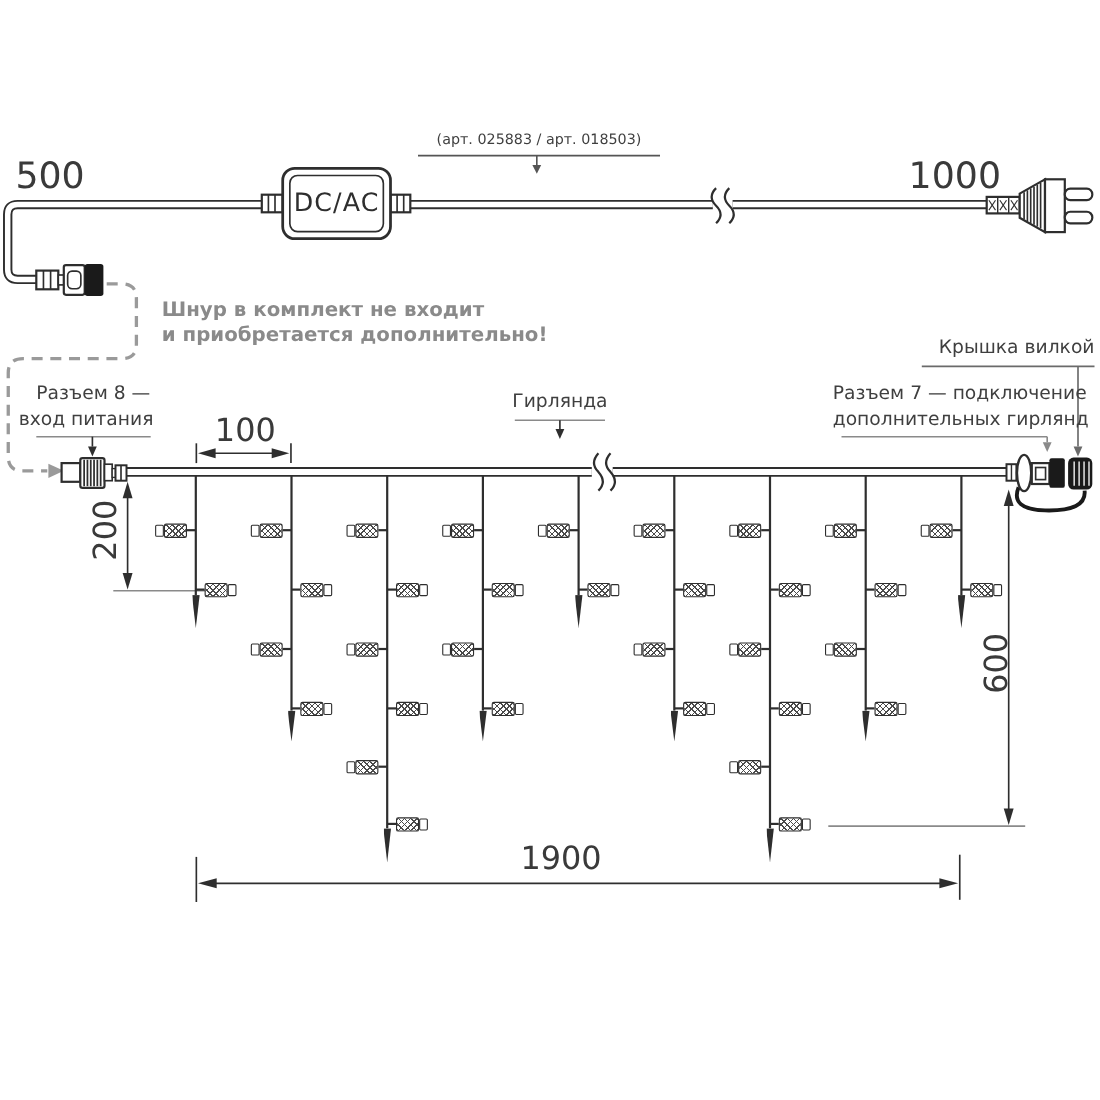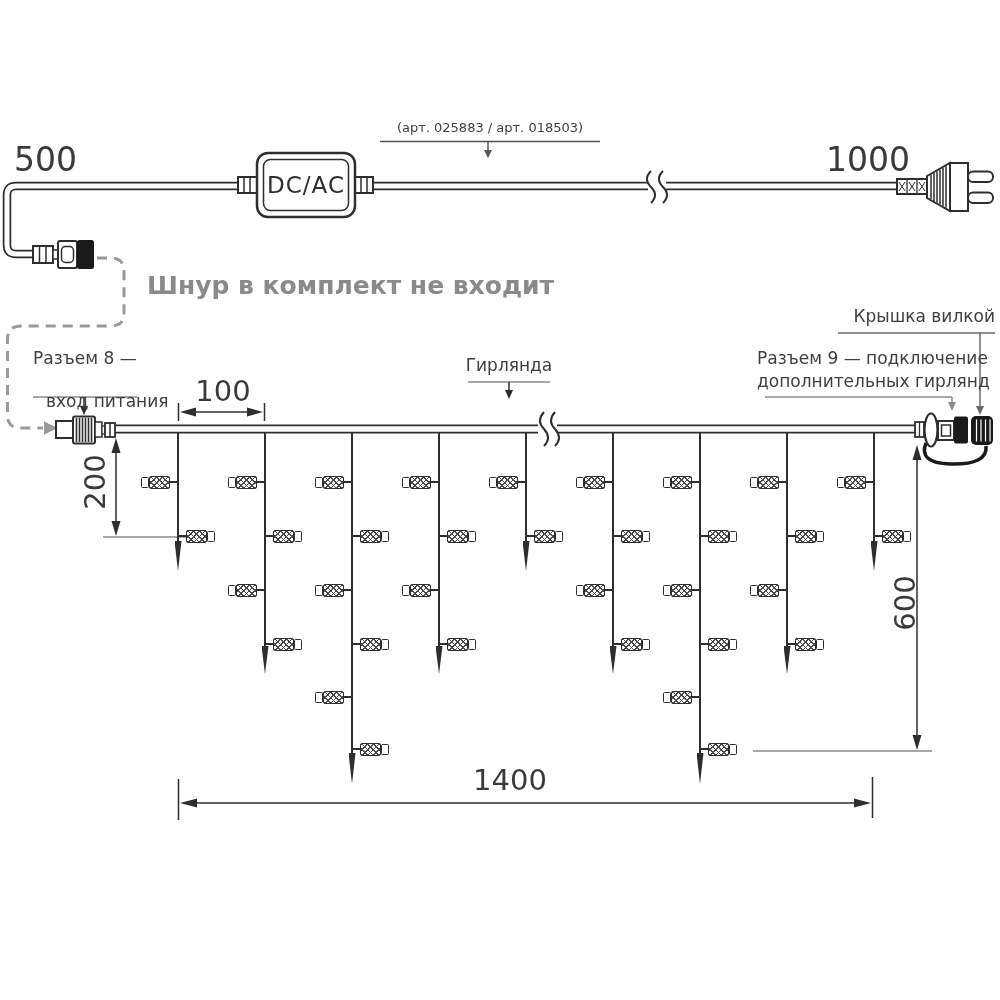--- a/index.html
+++ b/index.html
@@ -9,21 +9,21 @@
     font-family:"DejaVu Sans", sans-serif; overflow:hidden;
   }
   #linework { position:absolute; left:0; top:0; }
   #garland-layer { position:absolute; left:0; top:0; width:1000px; height:1000px; }
 
   .t { position:absolute; color:#3f3f3f; white-space:nowrap; }
   .dim { font-size:29px; color:#3a3a3a; text-align:center; }
   .dim-big { font-size:33px; color:#3a3a3a; text-align:left; }
   .lbl { font-size:17px; }
   .vert { transform:rotate(-90deg); transform-origin:center center; }
-  .gray-note { font-size:25px; font-weight:600; color:#8a8a8a; }
+  .gray-note { font-size:18px; font-weight:600; color:#8a8a8a; }
   .dcac { font-size:23px; letter-spacing:1px; color:#2e2e2e; text-align:center; }
 
   
   .drop-line { position:absolute; width:2px; background:#2e2e2e; }
   .drop-tip  { position:absolute; width:7px; background:#2e2e2e;
                clip-path:polygon(0 0, 100% 0, 50% 100%); }
   .lamp-stem { position:absolute; height:2px; background:#2e2e2e; }
   .lamp-body { position:absolute; width:21px; height:13px; border:1.5px solid #2e2e2e;
                border-radius:2px;
                background:
@@ -321,33 +321,34 @@
       <div class="lamp-body" style="left: 882px; top: 529.5px;"></div>
       <div class="lamp-cap" style="left: 903px; top: 530.5px;"></div>
     </div>
 
   <div class="t dim-big" style="left:14px; top:140px; width:62px;">500</div>
   <div class="t dim-big" style="left:826px; top:140px; width:70px;">1000</div>
 
   <div class="t" style="left:340px; top:120px; width:300px; text-align:center; font-size:13px;">(арт. 025883 / арт. 018503)</div>
 
   <div class="t gray-note" style="left:147px; top:271px;">Шнур в комплект не входит</div>
+  <div class="t gray-note" style="left:147px; top:294px;">и приобретается дополнительно!</div>
 
   <div class="t lbl" style="left:33px; top:348px;">Разъем 8 —</div>
-  <div class="t lbl" style="left:46px; top:371px;margin-top:20px;">вход питания</div>
+  <div class="t lbl" style="left:17px; top:371px;">вход питания</div>
 
   <div class="t dim" style="left:192px; top:374px; width:62px;">100</div>
 
   <div class="t dim vert" style="left:58px; top:467px; width:70px; height:30px;">200</div>
 
   <div class="t lbl" style="left:459px; top:355px; width:100px; text-align:center;">Гирлянда</div>
 
   <div class="t lbl" style="left:830px; top:306px; width:165px; text-align:right;">Крышка вилкой</div>
 
-  <div class="t lbl" style="left:757px; top:348px; width:206px; text-align:center;">Разъем 9 — подключение</div>
+  <div class="t lbl" style="left:757px; top:348px; width:206px; text-align:center;">Разъем 7 — подключение</div>
   <div class="t lbl" style="left:757px; top:371px; width:206px; text-align:left;">дополнительных гирлянд</div>
 
   <div class="t dim vert" style="left:868px; top:588px; width:70px; height:30px;">600</div>
 
-  <div class="t dim" style="left:468px; top:763px; width:84px;">1400</div>
+  <div class="t dim" style="left:468px; top:763px; width:84px;">1900</div>
 
   <div class="t dcac" style="left:257px; top:172px; width:98px;">DC/AC</div>
 </div>
 
 </body></html>

